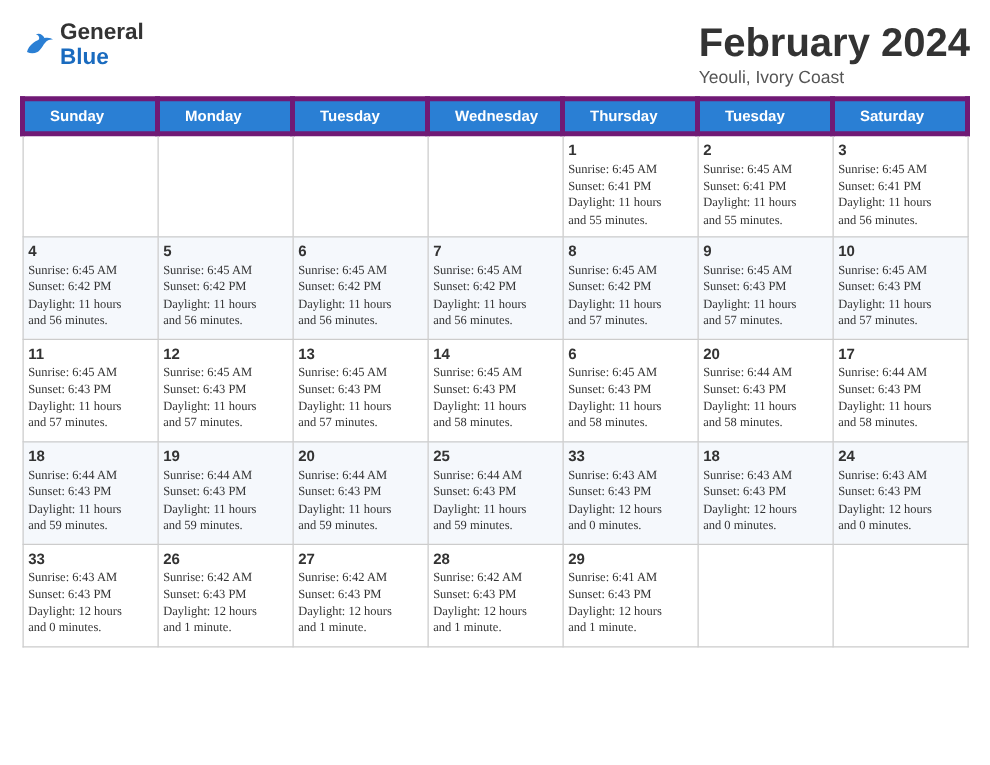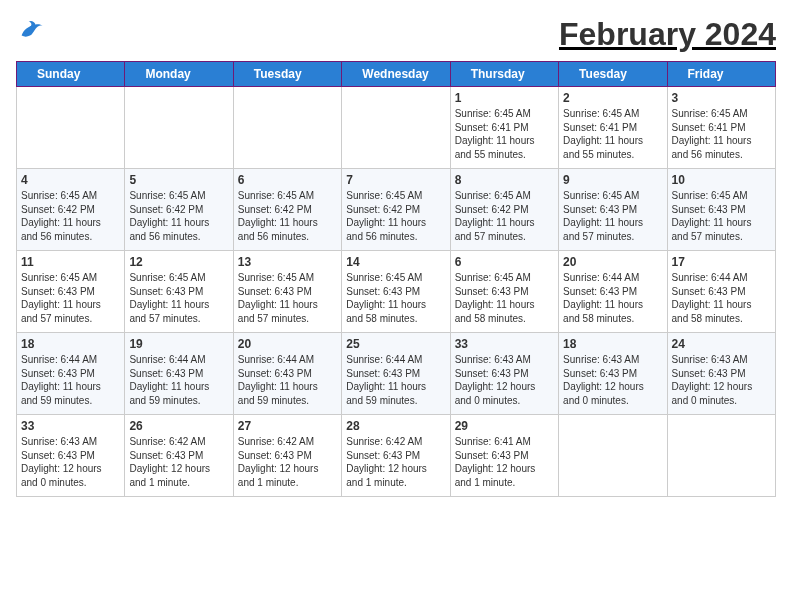--- a/index.html
+++ b/index.html
@@ -29,21 +29,20 @@
     }
     .logo-text span {
       color: #1a6bbf;
     }
     .logo-bird {
       width: 28px;
       height: 28px;
     }
     .title-area {
       text-align: left;
-      text-decoration: underline;
     }
     .month-title {
       font-size: 32px;
       font-weight: bold;
       color: #333;
     }
     .location-title {
       font-size: 14px;
       color: #555;
     }
@@ -52,41 +51,42 @@
       border-collapse: collapse;
       table-layout: fixed;
     }
     th {
       background-color: #2a7fd4;
       color: #fff;
       font-size: 12px;
       font-weight: bold;
       padding: 5px 20px;
       text-align: left;
-      border: 1px solid #701a75;
+      border: 4px solid #701a75;
     }
     td {
       border: 1px solid #ccc;
       vertical-align: top;
       padding: 4px 4px;
       font-size: 10px;
       color: #333;
       height: 82px;
     }
     .day-num {
       font-size: 12px;
       font-weight: bold;
       color: #333;
       display: block;
       margin-bottom: 2px;
     }
     .cell-text {
       font-size: 10px;
       line-height: 1.35;
       color: #333;
+      font-family: Liberation Serif, serif;
     }
     td.empty {
       background: #f9f9f9;
     }
     tr:nth-child(even) td {
       background-color: #f5f8fc;
     }
     tr:nth-child(odd) td {
       background-color: #fff;
     }
@@ -94,36 +94,41 @@
   </style>
 </head>
 <body>
 
 <div class="header-area">
   <div class="logo">
     <svg class="logo-bird" viewBox="0 0 40 40" xmlns="http://www.w3.org/2000/svg">
       <path d="M8,28 C10,20 18,14 28,12 C32,11 36,12 38,14 C36,13 32,14 30,16 C26,20 24,26 20,28 C16,30 12,30 8,28Z" fill="#2a7fd4"></path>
       <path d="M28,12 C26,8 22,6 18,8 C20,8 22,10 22,12 C22,14 20,16 18,18 C22,16 26,14 28,12Z" fill="#2a7fd4"></path>
     </svg>
+    <div class="logo-text">
+      <div>General</div>
+      <div><span>Blue</span></div>
+    </div>
   </div>
   <div class="title-area">
     <div class="month-title">February 2024</div>
+    <div class="location-title">Yeouli, Ivory Coast</div>
   </div>
 </div>
 
 <table>
   <thead>
     <tr id="weekday-header">
         <th>Sunday</th>
         <th>Monday</th>
         <th>Tuesday</th>
         <th>Wednesday</th>
         <th>Thursday</th>
         <th>Tuesday</th>
-        <th>Friday</th>
+        <th>Saturday</th>
       </tr>
   </thead>
   <tbody id="calendar-body">
       <tr>
         <td class="empty"></td>
         <td class="empty"></td>
         <td class="empty"></td>
         <td class="empty"></td>
         <td>
           <span class="day-num">1</span>

